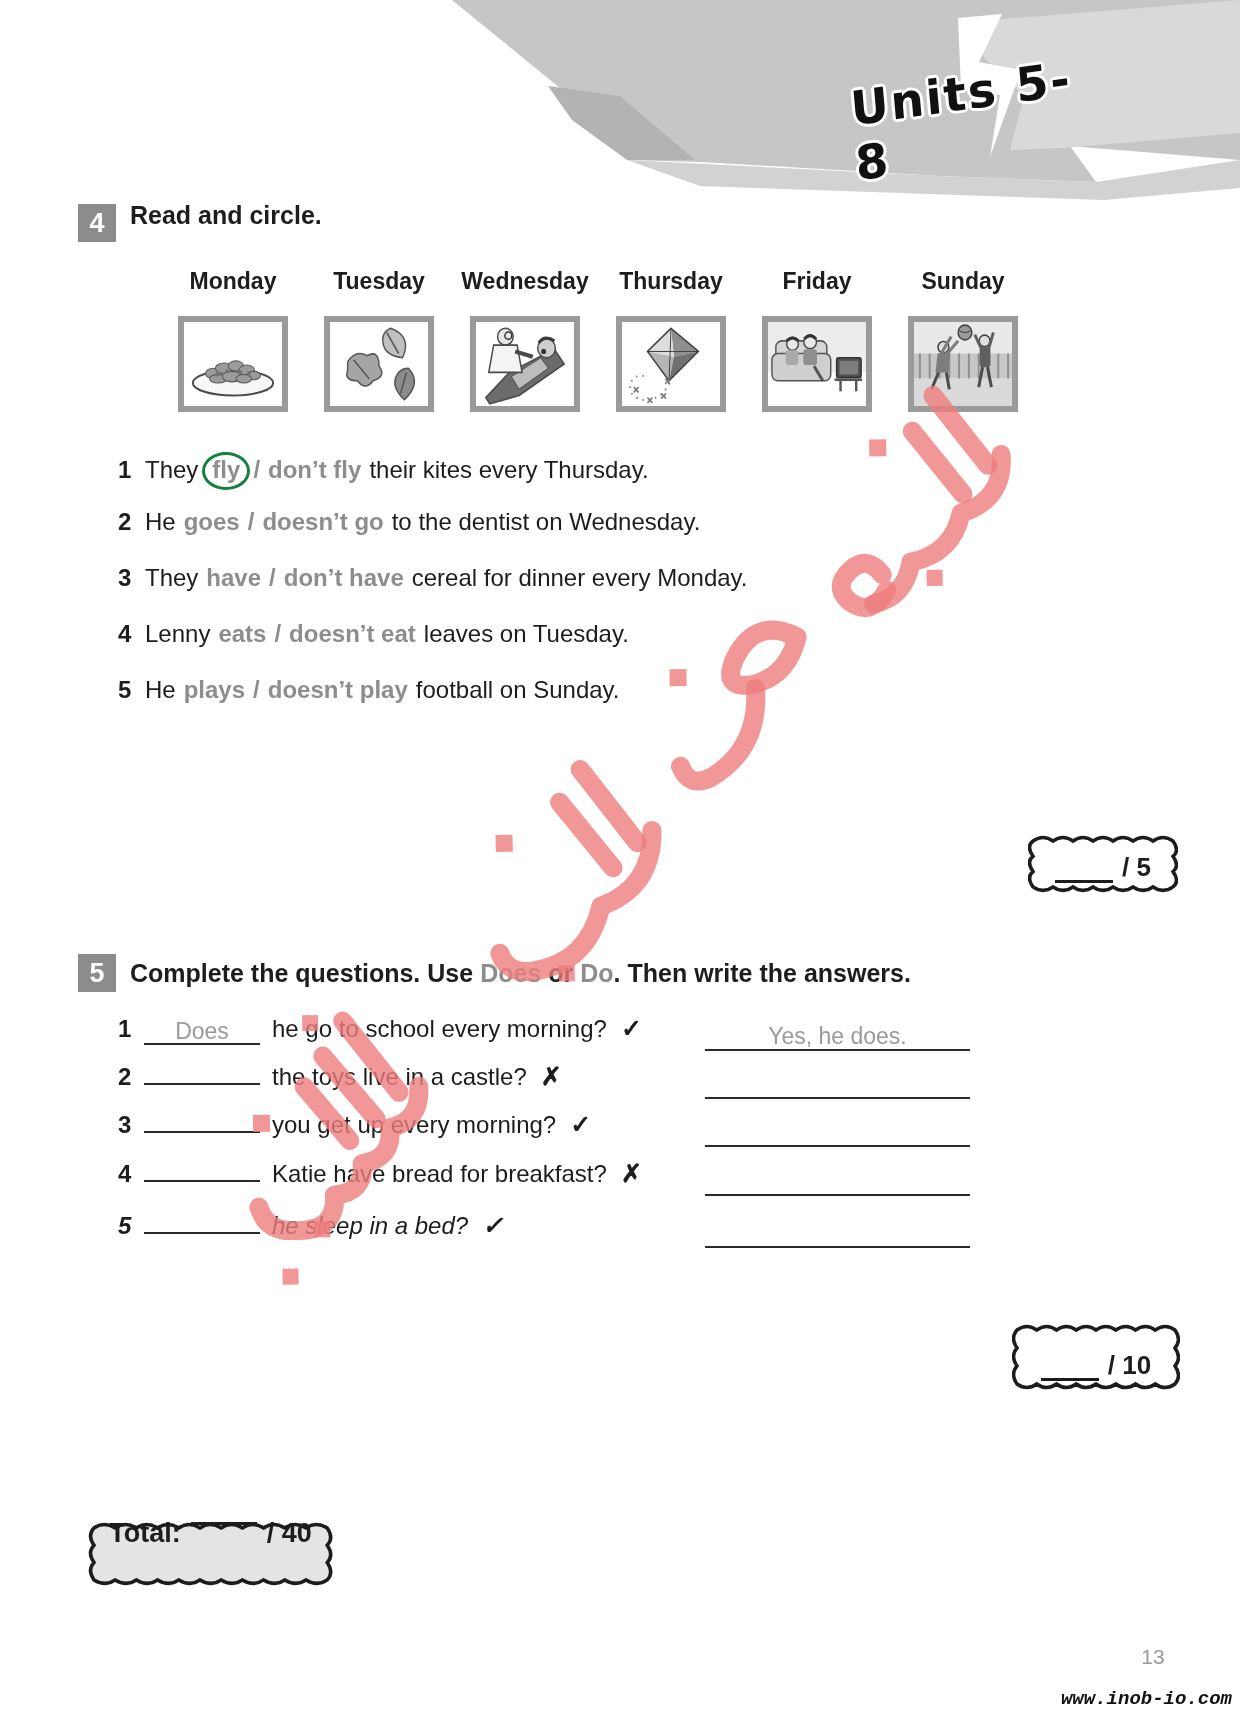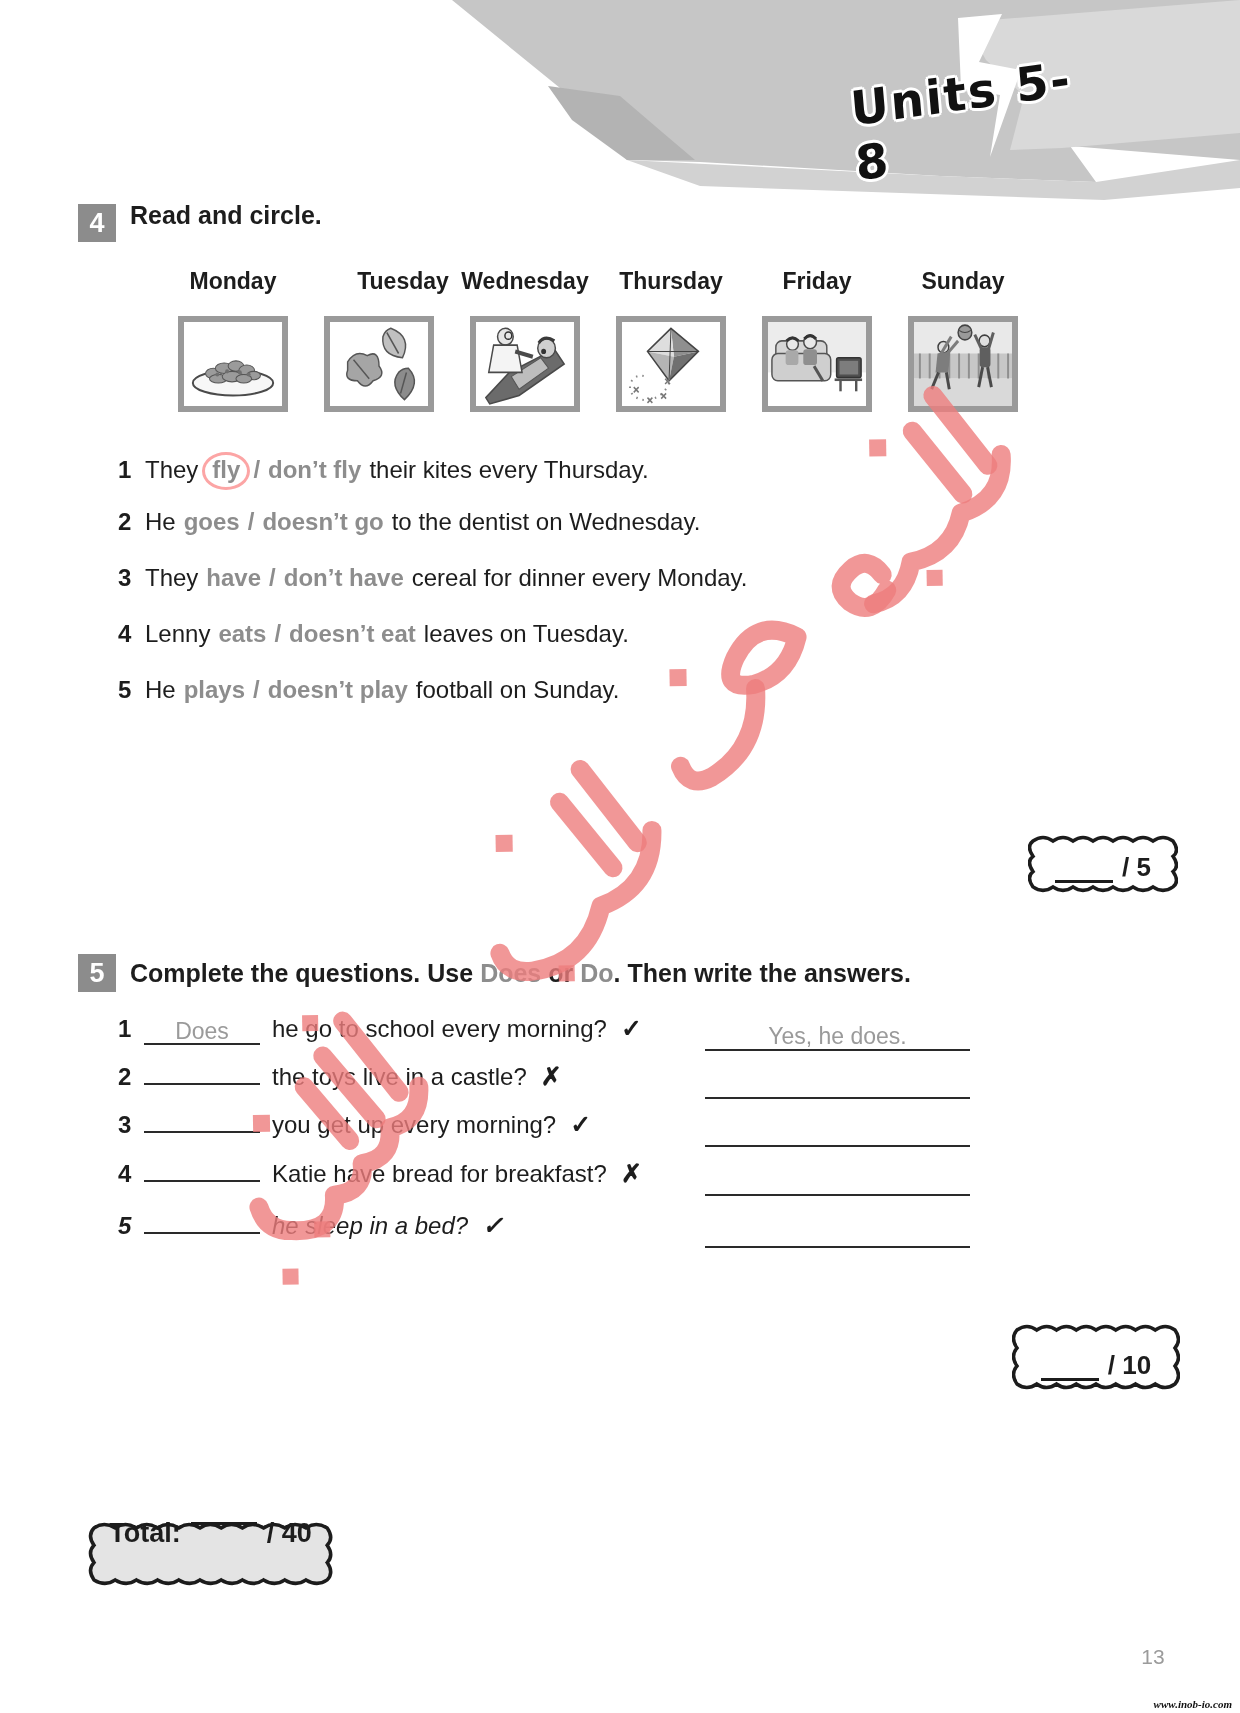--- a/index.html
+++ b/index.html
@@ -27,21 +27,21 @@
   .day-label{position:absolute;transform:translateX(-50%);font-weight:bold;font-size:23px;white-space:nowrap;}
   .pic-frame{position:absolute;width:110px;height:96px;border:6px solid #9a9a9a;background:#fff;
     box-sizing:border-box;overflow:hidden;}
   .pic-frame svg{display:block;width:98px;height:84px;}
 
   
   .sentence{position:absolute;left:118px;height:40px;font-size:24px;white-space:nowrap;}
   .s-num{font-weight:bold;display:inline-block;width:27px;}
   .s-body span{margin-right:8px;}
   .opt{color:#8d8d8d;font-weight:bold;}
-  .circled{border:3px solid #fca5a5;border-radius:50%;padding:1px 7px 3px 7px;
+  .circled{border:3px solid #15803d;border-radius:50%;padding:1px 7px 3px 7px;
     margin-left:-4px;margin-right:3px !important;display:inline-block;}
 
   
   .q-row{position:absolute;left:118px;width:990px;height:40px;font-size:24px;white-space:nowrap;}
   .q-num{font-weight:bold;display:inline-block;width:24px;}
   .q-blank{display:inline-block;width:116px;border-bottom:2.5px solid #2a2a2a;margin:0 12px 0 2px;
     vertical-align:baseline;}
   .q-blank-text{display:block;text-align:center;color:#9a9a9a;font-size:23px;transform:translateY(2px);}
   .q-mark{margin-left:14px;font-weight:bold;font-size:25px;}
   .answer-line{position:absolute;left:587px;bottom:3px;width:265px;border-bottom:2.5px solid #2a2a2a;}
@@ -57,42 +57,42 @@
     padding-bottom:15px;font-weight:bold;font-size:27px;}
   .total-blank{display:inline-block;width:66px;border-bottom:3px solid #1c1c1c;height:4px;margin:0 10px;}
 
   
   .watermark-layer{position:absolute;inset:0;pointer-events:none;z-index:60;}
 
   
   .page-number{position:absolute;left:1128px;top:1645px;width:50px;text-align:center;
     color:#9b9b9b;font-weight:normal;font-size:21px;}
   .website{position:absolute;right:8px;bottom:3px;font-weight:bold;font-style:italic;
-    font-size:11px;color:#111;font-family:Liberation Serif, serif;}
+    font-size:19px;color:#111;font-family:Liberation Mono, monospace;}
 </style>
 </head>
 <body>
 
 <div class="page">
 
   <svg class="banner-svg" width="1240" height="205" viewBox="0 0 1240 205">
     <polygon fill="#c6c6c6" points="452,0 1240,0 1240,160 1070,146 1096,182 940,176 700,162 627,160 560,88"></polygon>
     <polygon fill="#b3b3b3" points="548,86 620,96 662,132 695,160 627,160 572,120"></polygon>
     <polygon fill="#d2d2d2" points="627,160 940,176 1096,182 1240,160 1240,188 1104,200 700,186"></polygon>
     <polygon fill="#d9d9d9" points="965,22 1240,0 1240,133 1062,148 1010,150 1024,96 986,60"></polygon>
     <polygon fill="#ffffff" points="958,18 1002,14 979,62 1021,70 990,157 1000,95 961,88"></polygon>
   </svg>
   <div class="banner-title">Units 5-8</div>
 
   <div class="abs ex-badge" style="left:78px;top:204px;">4</div>
   <div class="abs ex-title" style="left:130px;top:201px;">Read and circle.</div>
 
   <div class="abs" style="left:0;top:268px;width:984px;height:30px;">
     <span class="day-label" style="left:233px;">Monday</span>
-    <span class="day-label" style="left:379px;margin-left:24px;">Tuesday</span>
+    <span class="day-label" style="left:379px;">Tuesday</span>
     <span class="day-label" style="left:525px;">Wednesday</span>
     <span class="day-label" style="left:671px;">Thursday</span>
     <span class="day-label" style="left:817px;">Friday</span>
     <span class="day-label" style="left:963px;">Sunday</span>
   </div>
 
   <div class="pic-frame" style="left:178px;top:316px;">
     <svg viewBox="0 0 100 80" preserveAspectRatio="none">
       <ellipse cx="50" cy="58" rx="41" ry="12" fill="#f7f7f7" stroke="#4a4a4a" stroke-width="2"></ellipse>
       <g fill="#9b9b9b" stroke="#555" stroke-width="1">

